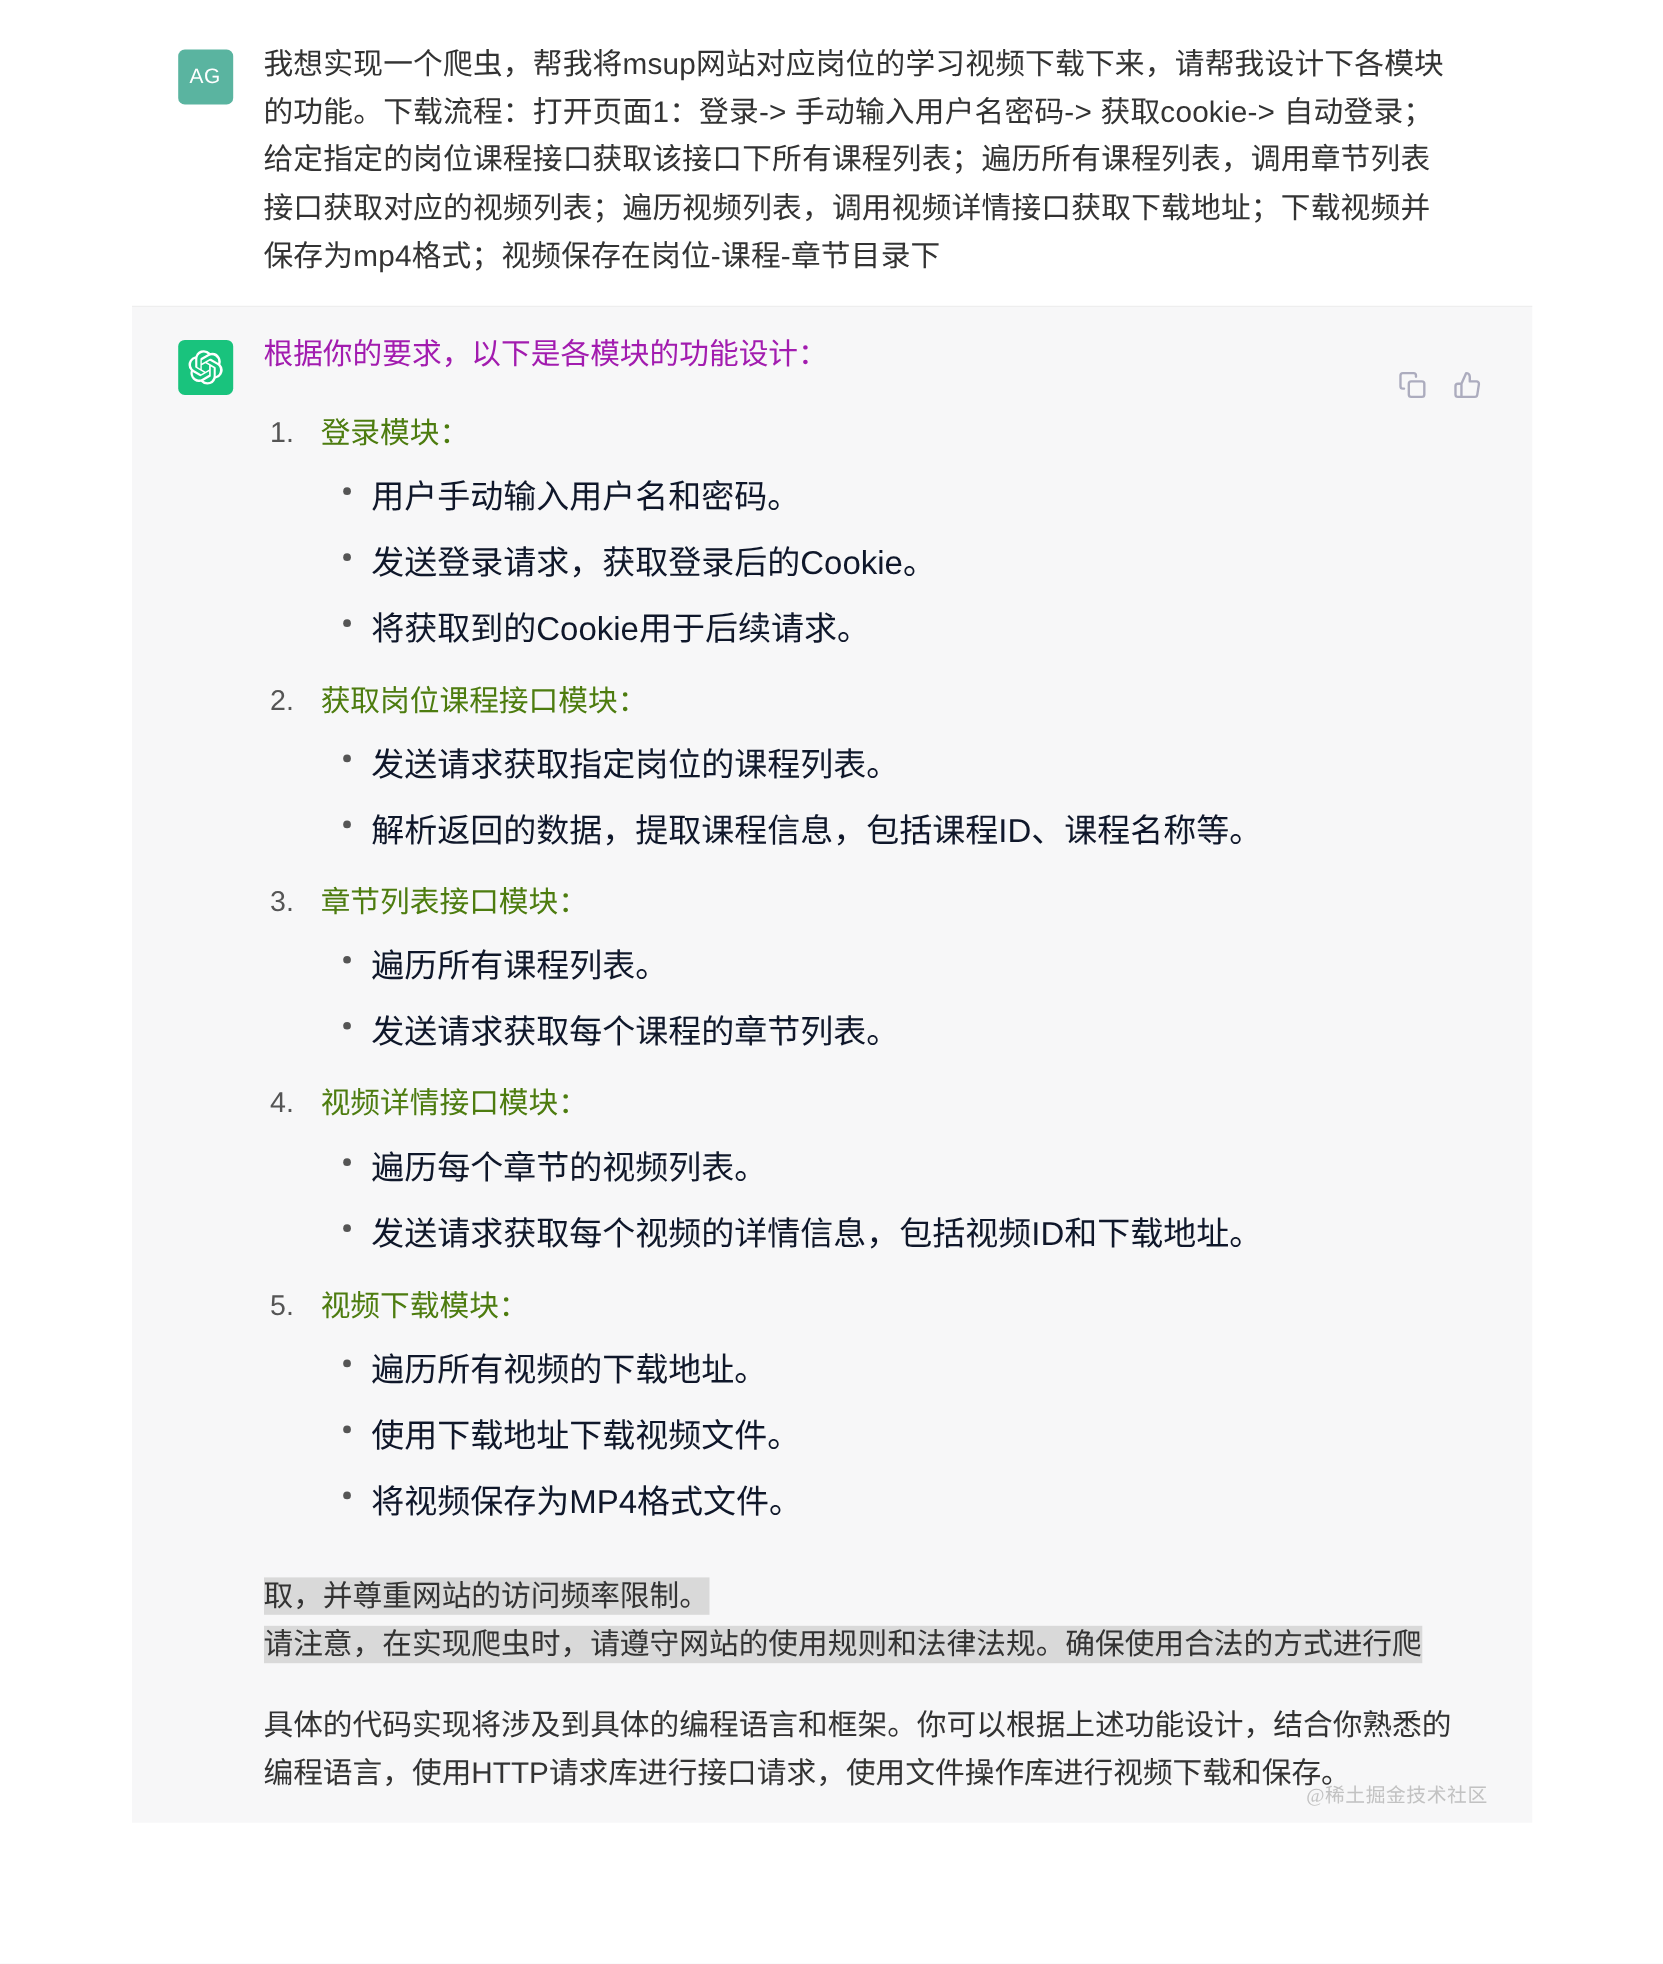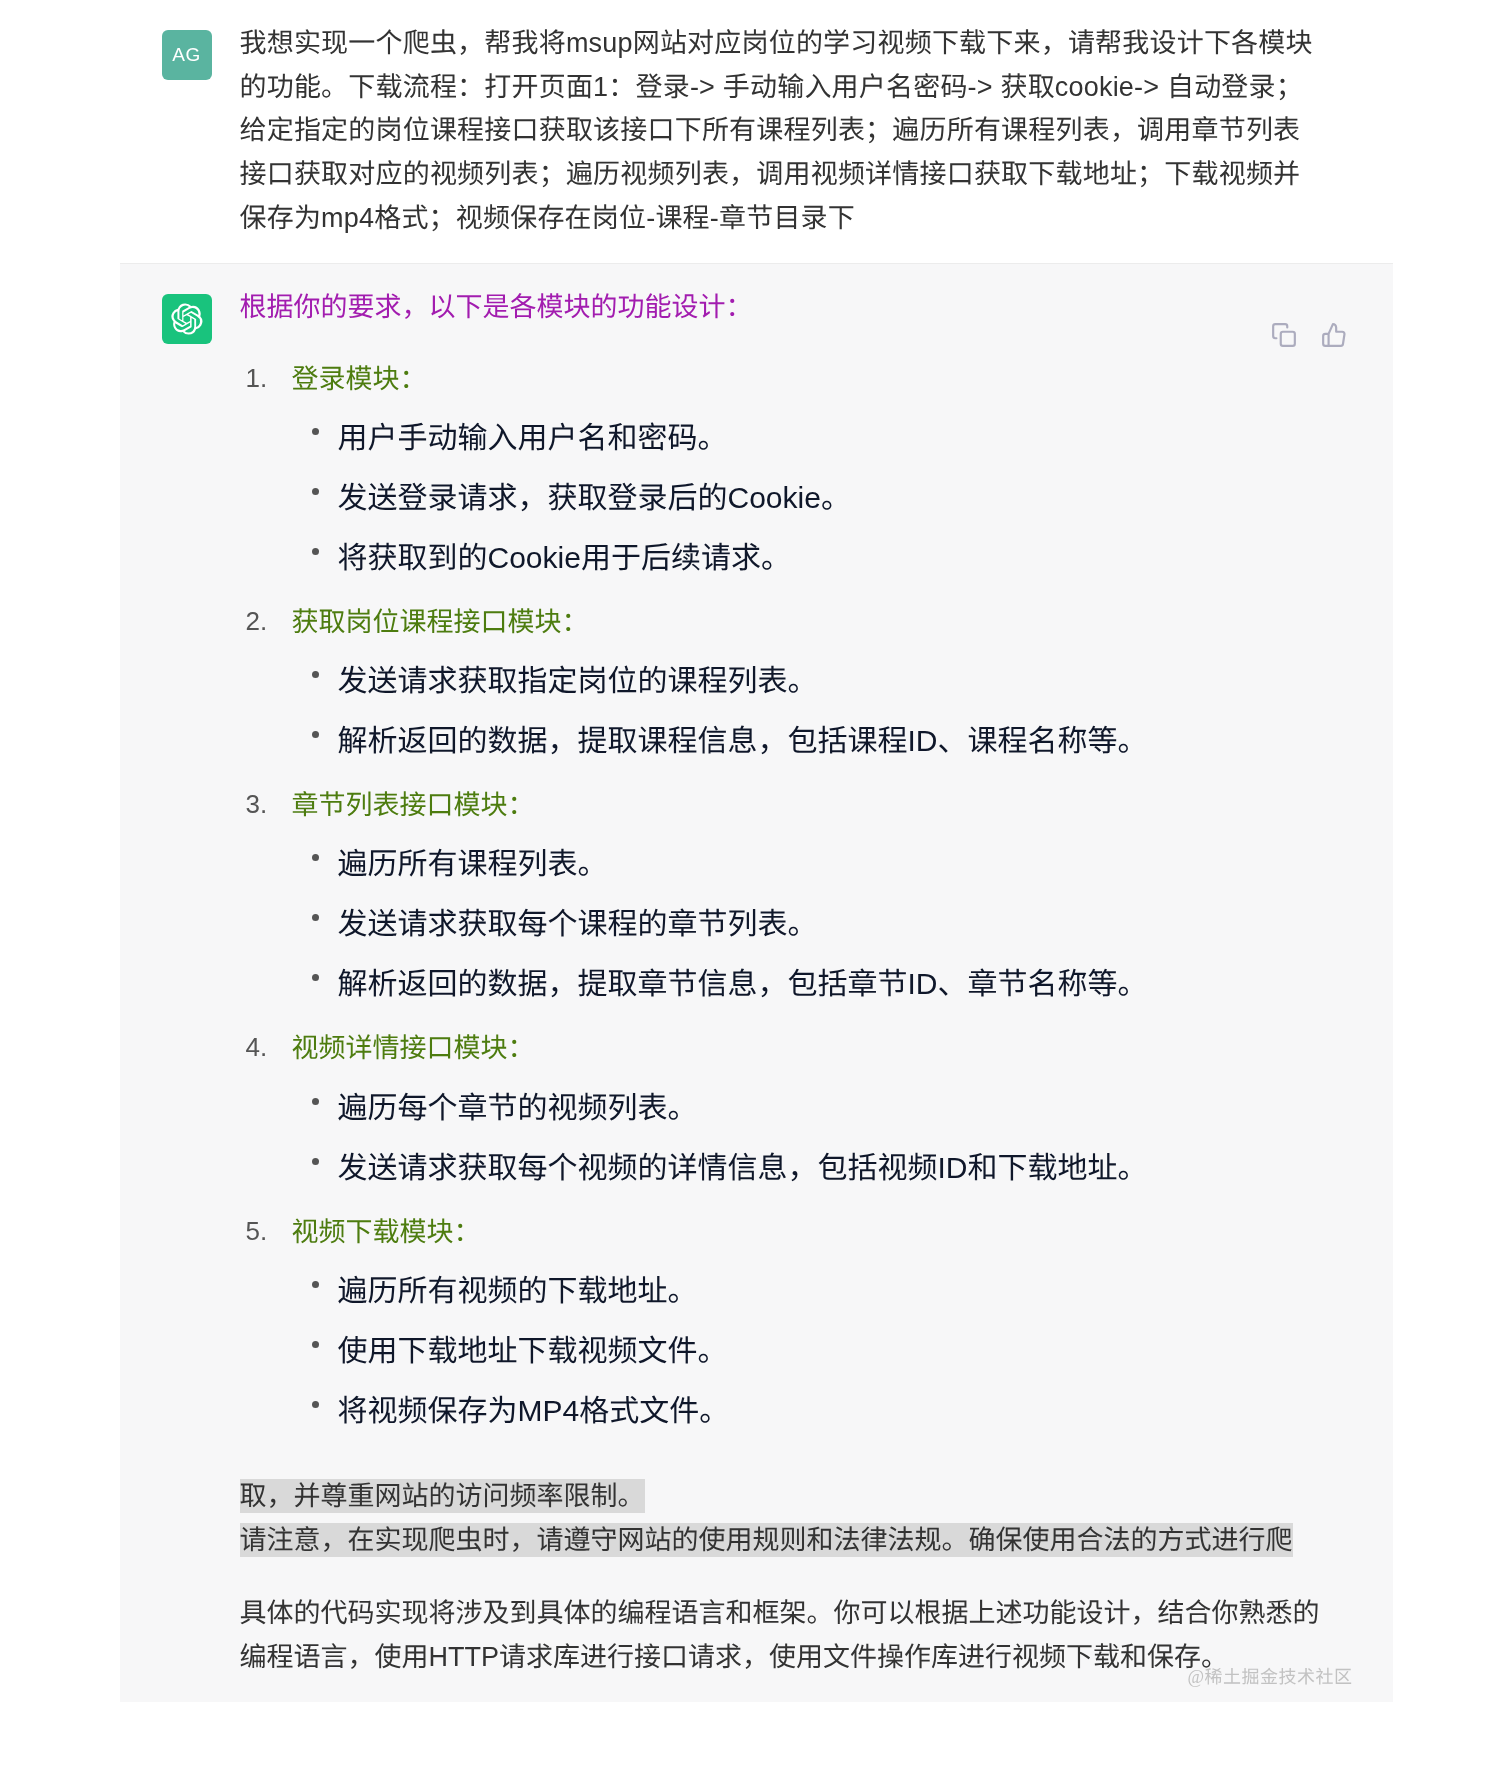--- a/index.html
+++ b/index.html
@@ -8,21 +8,21 @@
     background: #ffffff;
   }
   body {
     width: 1512px;
     font-family: "Liberation Sans", "DejaVu Sans", sans-serif;
     color: #2e2e2e;
     -webkit-font-smoothing: antialiased;
   }
   .page {
     width: 1273px;
-    margin: 0 auto;
+    margin: 15px auto;
     position: relative;
   }
 
   
   .msg {
     display: flex;
     padding: 22px 0 22px 0;
     box-sizing: border-box;
   }
   .msg-user {
@@ -230,21 +230,20 @@
           <ul class="sub">
             <li>发送请求获取指定岗位的课程列表。</li>
             <li>解析返回的数据，提取课程信息，包括课程ID、课程名称等。</li>
           </ul>
         </li>
         <li>
           <div class="li-title">章节列表接口模块：</div>
           <ul class="sub">
             <li>遍历所有课程列表。</li>
             <li>发送请求获取每个课程的章节列表。</li>
-            <li>解析返回的数据，提取章节信息，包括章节ID、章节名称等。</li>
           </ul>
         </li>
         <li>
           <div class="li-title">视频详情接口模块：</div>
           <ul class="sub">
             <li>遍历每个章节的视频列表。</li>
             <li>发送请求获取每个视频的详情信息，包括视频ID和下载地址。</li>
           </ul>
         </li>
         <li>

